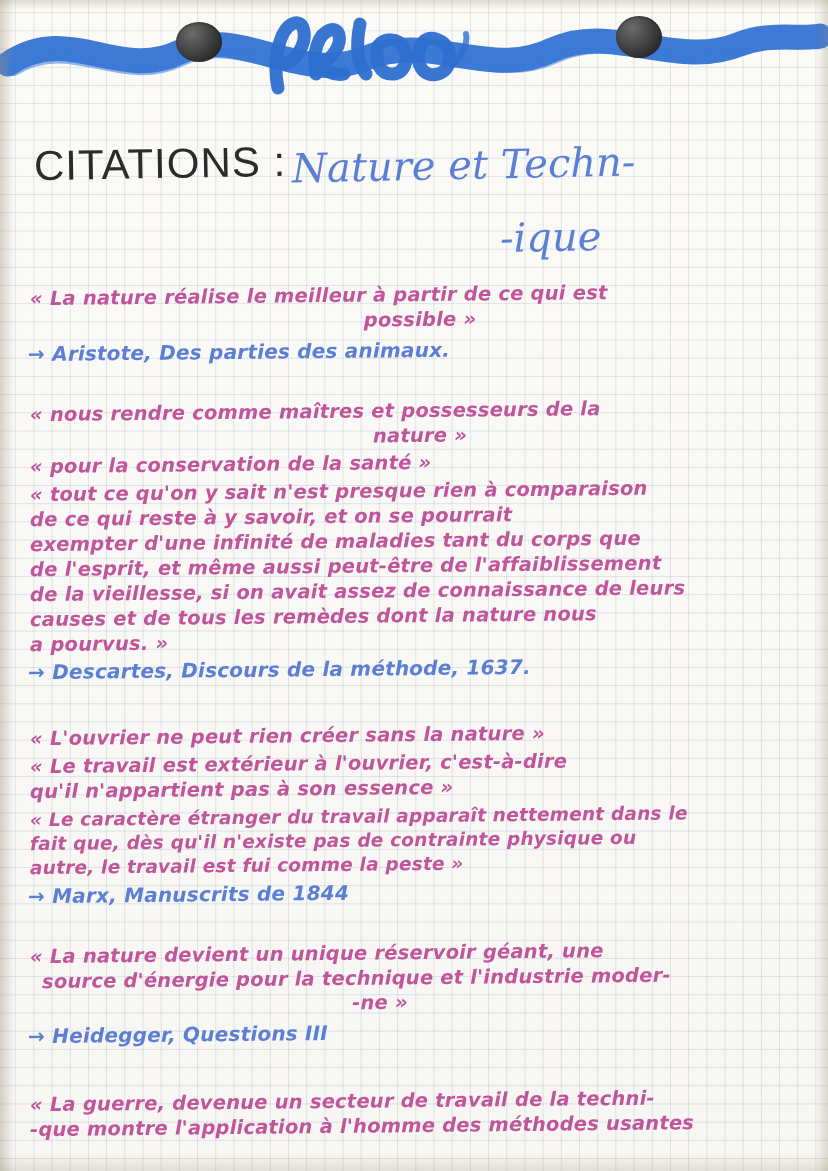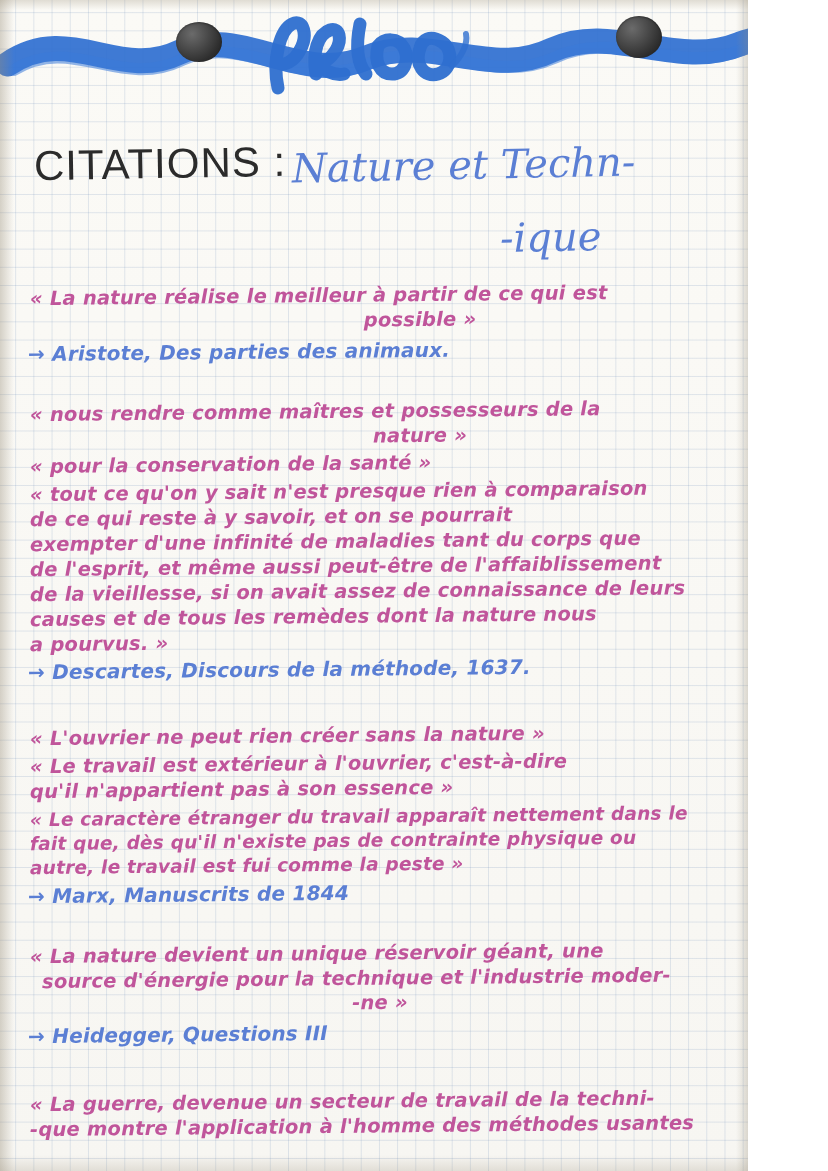--- a/index.html
+++ b/index.html
@@ -5,21 +5,21 @@
   html, body {
     margin: 0;
     padding: 0;
     background: #ffffff;
   }
   body {
     font-family: "DejaVu Sans", sans-serif;
   }
   #page {
     position: relative;
-    width: 748px;
+    width: 828px;
     height: 1171px;
     overflow: hidden;
     background:
       
       linear-gradient(180deg, #fbfaf6 0%, #f9f8f4 55%, #f7f6f2 100%);
   }
   
   #grid {
     position: absolute;
     inset: 0;

